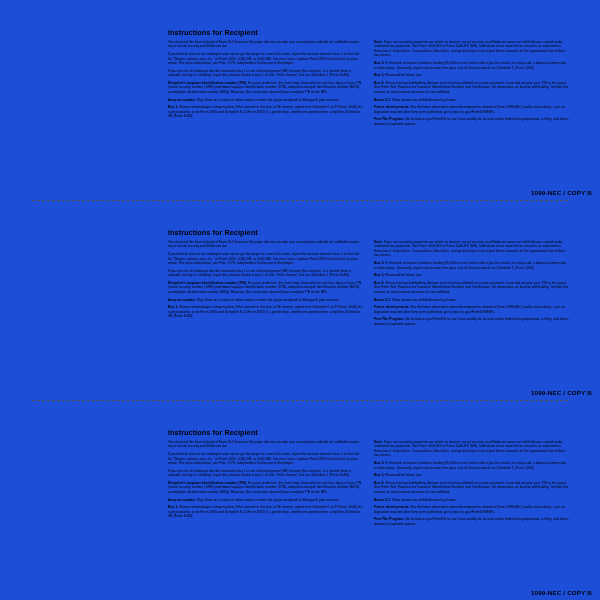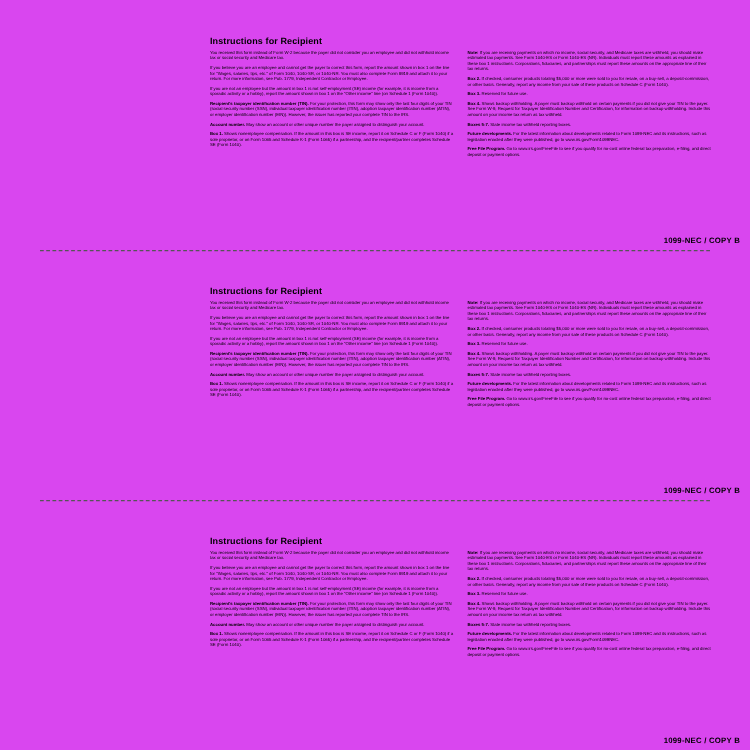--- a/index.html
+++ b/index.html
@@ -11,21 +11,21 @@
     width: 600px;
     height: 600px;
     font-family: "Liberation Sans", sans-serif;
     color: #000000;
     overflow: hidden;
   }
   .page {
     position: relative;
     width: 600px;
     height: 600px;
-    background: #d946ef;
+    background: #1d4ed8;
   }
   .sheet {
     position: absolute;
     left: 0;
     width: 600px;
     height: 200px;
     box-sizing: border-box;
   }
   .sheet.s1 { top: 0; }
   .sheet.s2 { top: 200px; }

